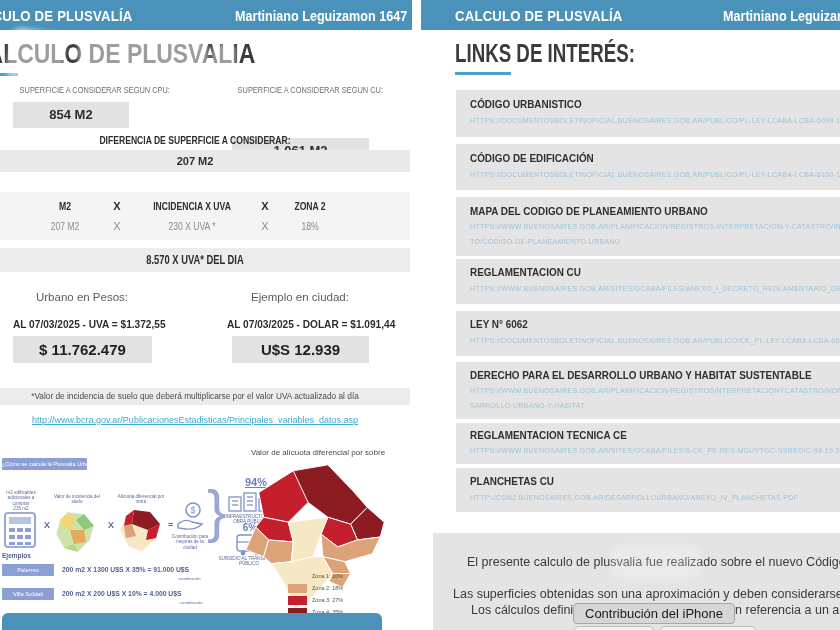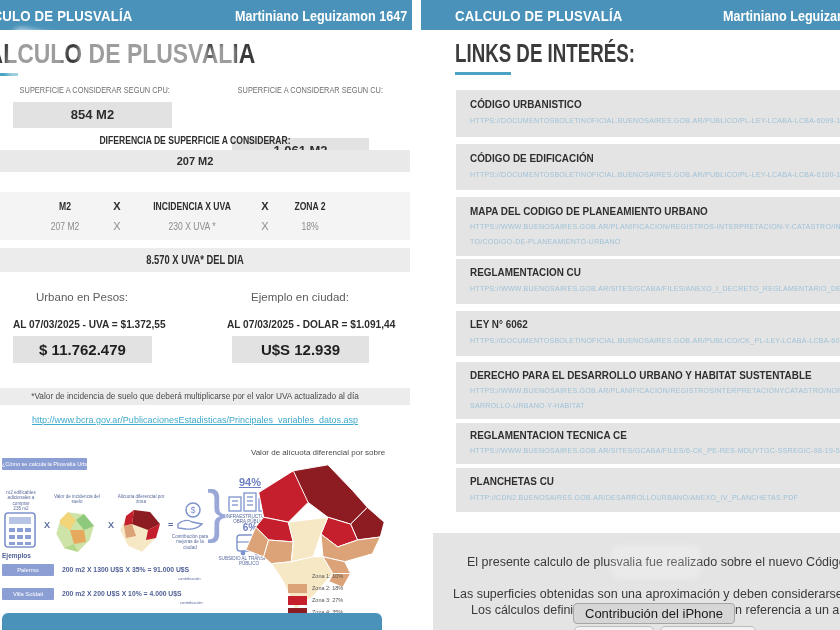--- a/index.html
+++ b/index.html
@@ -86,21 +86,21 @@
       <div class="t1" style="left:-15px;">CALCULO DE PLUSVALÍA</div>
       <div class="t2" style="left:255px;">Martiniano Leguizamon 1647</div>
     </div>
 
     <div class="abs h1" style="left:-10px; top:38px; font-size:28px; transform:scaleX(.82); transform-origin:left center;">CALCULO DE PLUSVALIA</div>
     <div class="abs underline" style="left:-10px; top:73px; width:48px;"></div>
 
     <div class="abs smlabel ctr cond nowrap" style="left:22px; top:84px; width:160px;">SUPERFICIE A CONSIDERAR SEGUN CPU:</div>
     <div class="abs smlabel ctr cond nowrap" style="left:240px; top:84px; width:160px;">SUPERFICIE A CONSIDERAR SEGUN CU:</div>
 
-    <div class="abs valbox" style="left:33px; top:102px; width:159px;">854 M2</div>
+    <div class="abs valbox" style="left:33px; top:102px; width:116px;">854 M2</div>
     <div class="abs valbox" style="left:252px; top:102px; width:137px;margin-top:36px;">1.061 M2</div>
 
     <div class="abs ctr thead cond nowrap" style="left:65px; top:134px; width:300px; font-size:11px;">DIFERENCIA DE SUPERFICIE A CONSIDERAR:</div>
     <div class="abs grayband" style="left:0; top:150px; width:430px; height:22px;">
       <div class="ctr" style="font-weight:bold; font-size:11px; color:#2d2d2d; line-height:22px;">207 M2</div>
     </div>
 
     <div class="abs tableband" style="left:0; top:192px; width:430px; height:48px;">
       <div class="abs thead ctr cond" style="left:35px; top:8px; width:100px;">M2</div>
       <div class="abs thead ctr" style="left:117px; top:8px; width:40px;">X</div>
@@ -177,21 +177,21 @@
 
       <svg class="abs" style="left:176px; top:52px;" width="28" height="30" viewBox="0 0 28 30">
         <circle cx="17" cy="8" r="7" fill="none" stroke="#7f93cc" stroke-width="1.5"></circle>
         <text x="17" y="11" font-size="9" fill="#7f93cc" text-anchor="middle" font-family="Liberation Sans, sans-serif">$</text>
         <path d="M2 22 Q10 16 16 20 L26 22 Q20 28 10 27 L2 26 Z" fill="none" stroke="#7f93cc" stroke-width="1.4"></path>
       </svg>
       <div class="abs ig-txt" style="left:170px; top:84px; width:40px;">Contribución para mejoras de la ciudad</div>
 
       <div class="abs ig-brace" style="left:207px; top:32px;">}</div>
 
-      <div class="abs ig-pct ctr" style="left:225px; top:26px; width:50px;text-decoration:underline;">94%</div>
+      <div class="abs ig-pct ctr" style="left:231px; top:26px; width:50px;text-decoration:underline;">94%</div>
       <svg class="abs" style="left:228px; top:42px;" width="44" height="20" viewBox="0 0 44 20">
         <g fill="none" stroke="#7f93cc" stroke-width="1.3">
           <rect x="1" y="5" width="12" height="14"></rect>
             <rect x="16" y="1" width="12" height="18"></rect>
             <rect x="31" y="7" width="12" height="12"></rect>
           <line x1="4" y1="9" x2="10" y2="9"></line>
             <line x1="4" y1="13" x2="10" y2="13"></line>
           <line x1="19" y1="5" x2="25" y2="5"></line>
             <line x1="19" y1="9" x2="25" y2="9"></line>
             <line x1="19" y1="13" x2="25" y2="13"></line>

